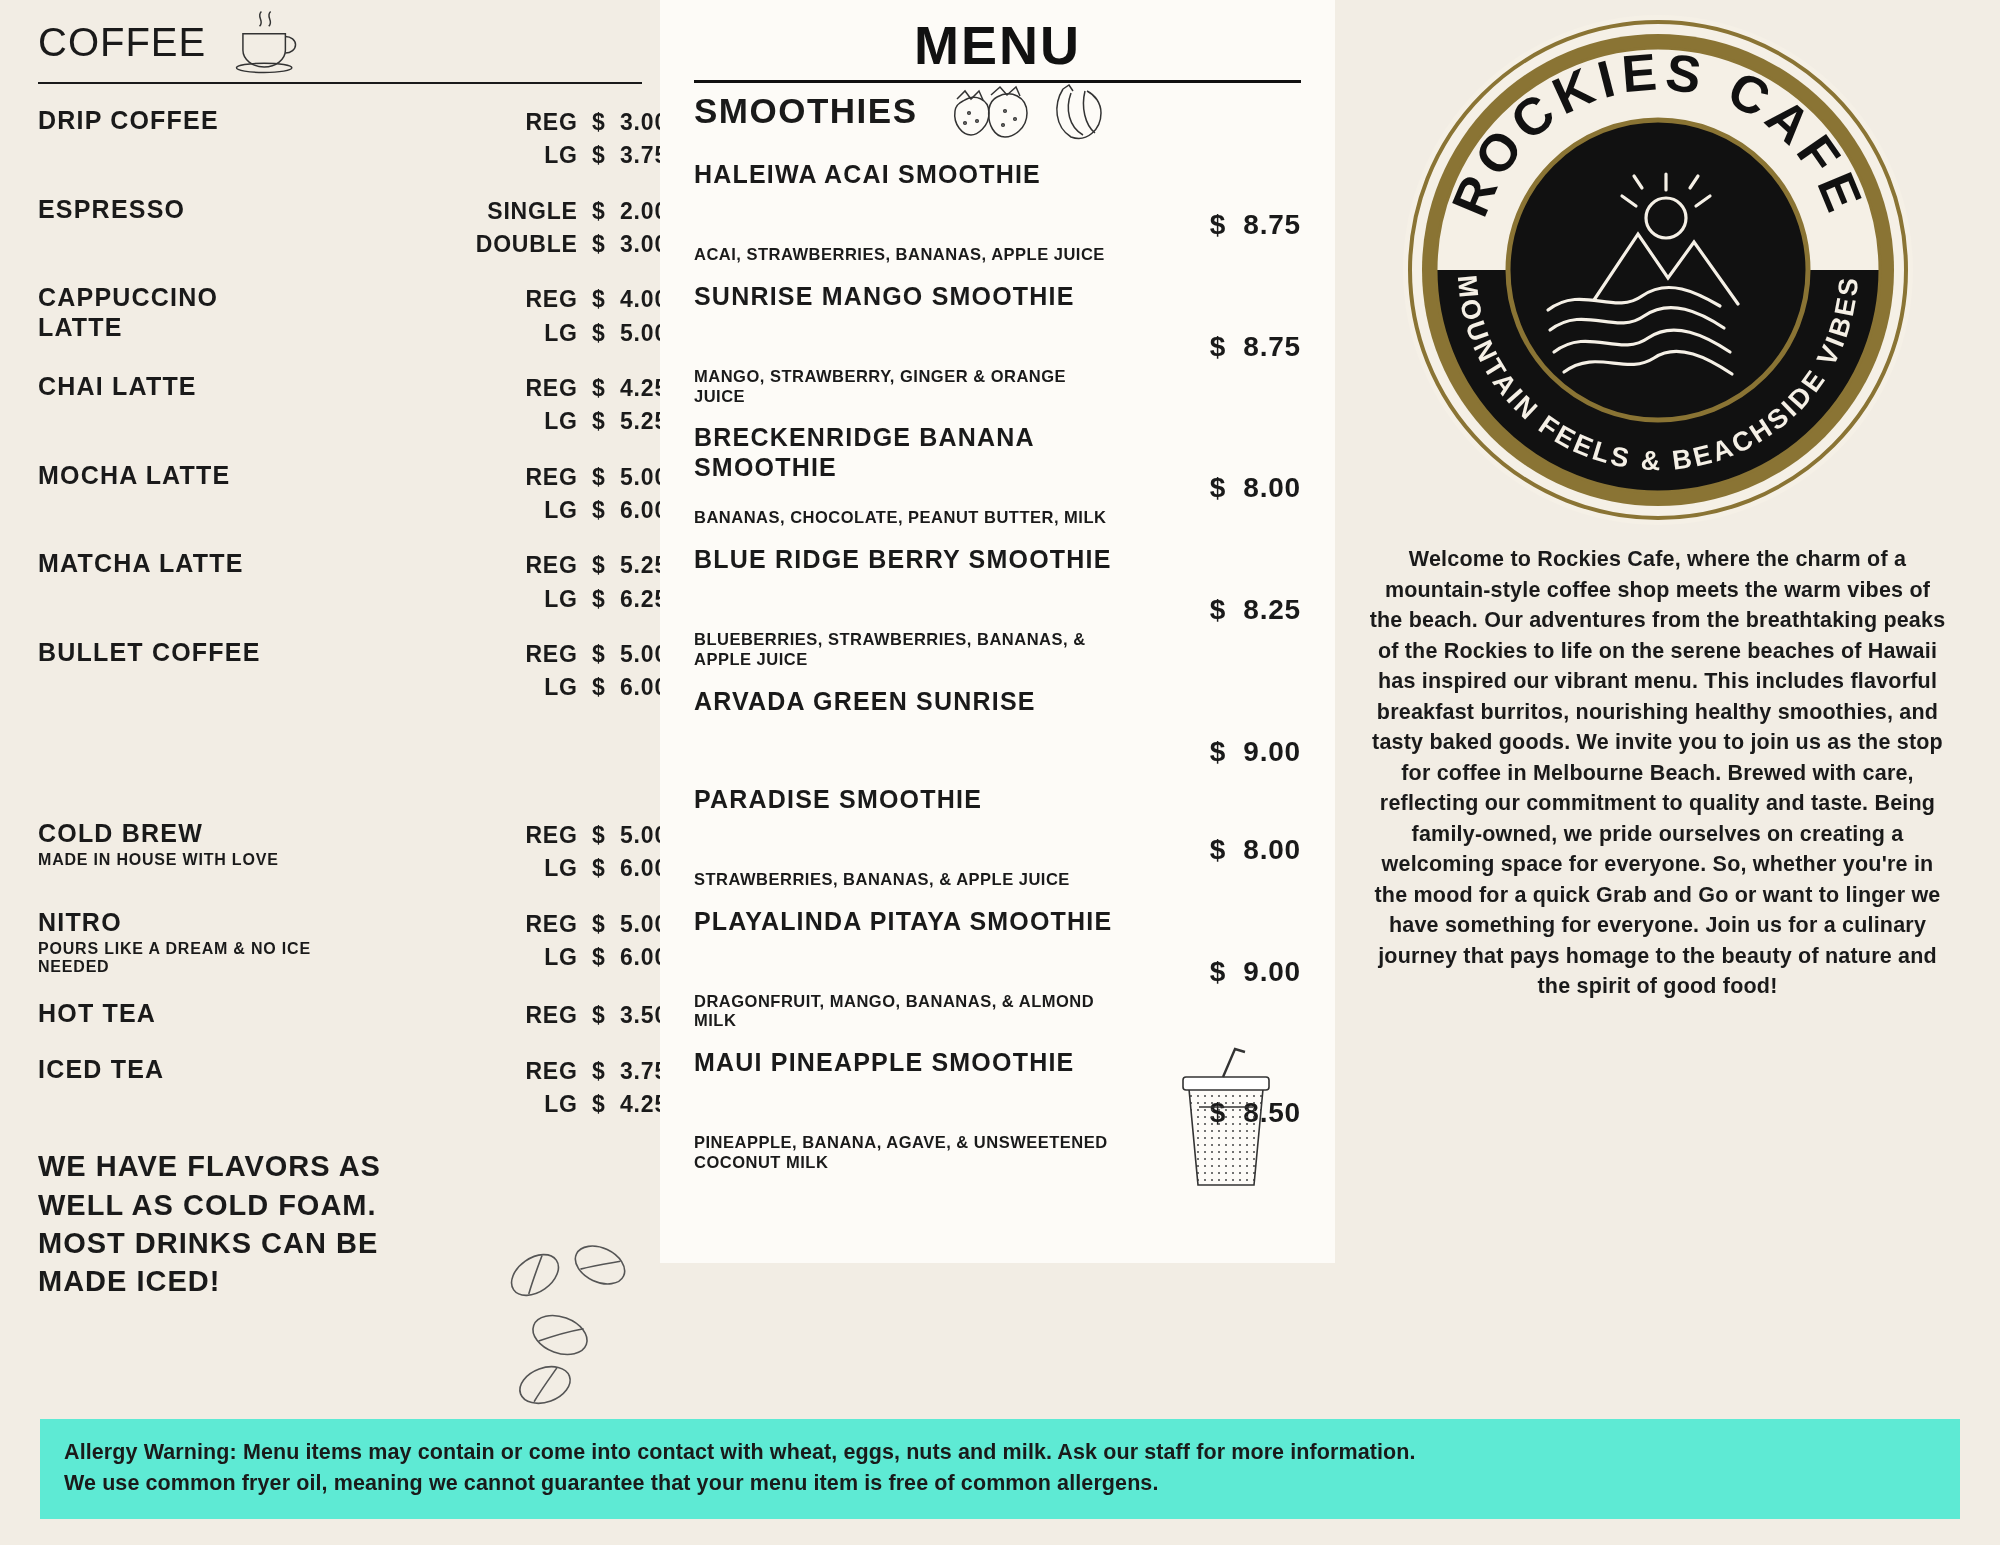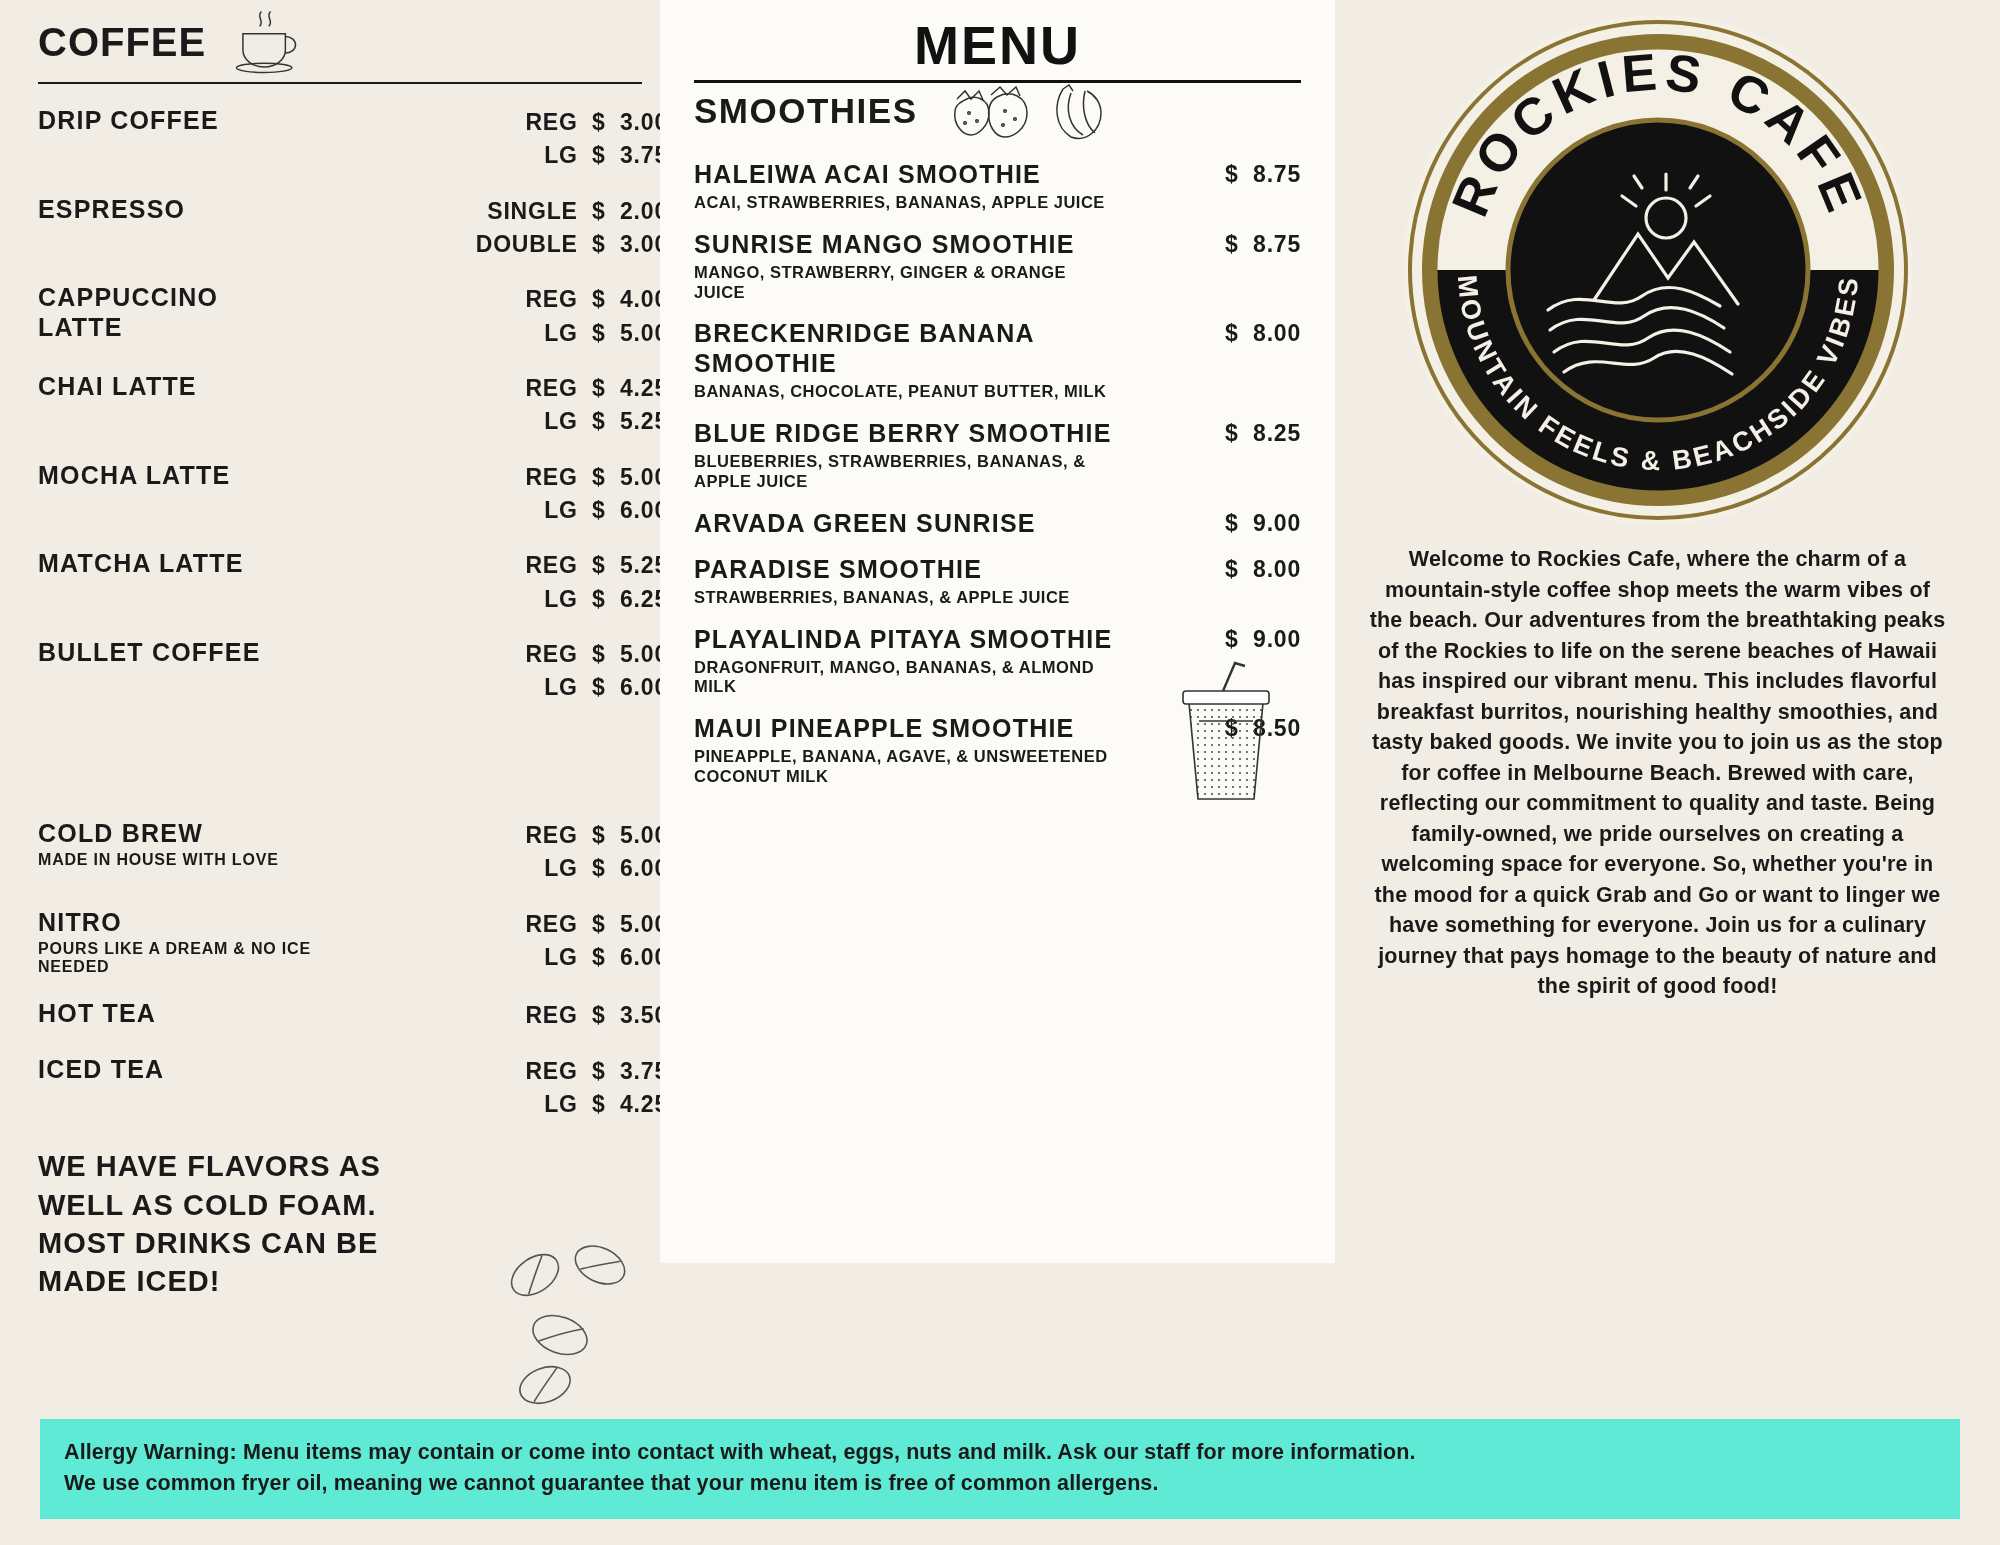--- a/index.html
+++ b/index.html
@@ -23,21 +23,21 @@
   .coffee-col {
     position:absolute;
     left:38px; top:20px;
     width:630px;
   }
   .coffee-head {
     display:flex; align-items:flex-start; gap:18px;
     padding-bottom:6px;
   }
   .coffee-title {
-    font-size:40px; font-weight:700; letter-spacing:1px;
+    font-size:40px; font-weight:400; letter-spacing:1px;
   }
   .coffee-rule {
     border-bottom:2.5px solid #1a1a1a;
     width:604px;
     margin-top:-2px;
   }
   .cup-icon { width:84px; height:72px; margin-top:-14px;}
 
   .c-item {
     display:flex; justify-content:space-between; align-items:flex-start;
@@ -88,21 +88,21 @@
   }
   .smoothie-title { font-size:35px; font-weight:700; letter-spacing:1.5px; }
   .fruit-icon { width:200px; height:60px; margin-top:-8px;}
 
   .s-item { margin-top:16px; position:relative; }
   .s-row { display:flex; justify-content:space-between; align-items:flex-start; }
   .s-name {
     font-size:25px; font-weight:700; letter-spacing:1.2px; line-height:1.2;
     max-width:420px;
   }
-  .s-price { font-size:23px; font-weight:700; letter-spacing:.8px; white-space:pre; padding-top:2px;}
+  .s-price { font-size:28px; font-weight:700; letter-spacing:.8px; white-space:pre; padding-top:2px;margin-top:48px;}
   .s-desc {
     font-size:16.5px; font-weight:700; letter-spacing:.5px; margin-top:4px;
     line-height:1.2; max-width:420px;
   }
   .cup-art { position:absolute; right:10px; bottom:-22px; width:130px; height:150px; }
 
   
   .right-col {
     position:absolute;
     left:1345px; top:10px;

